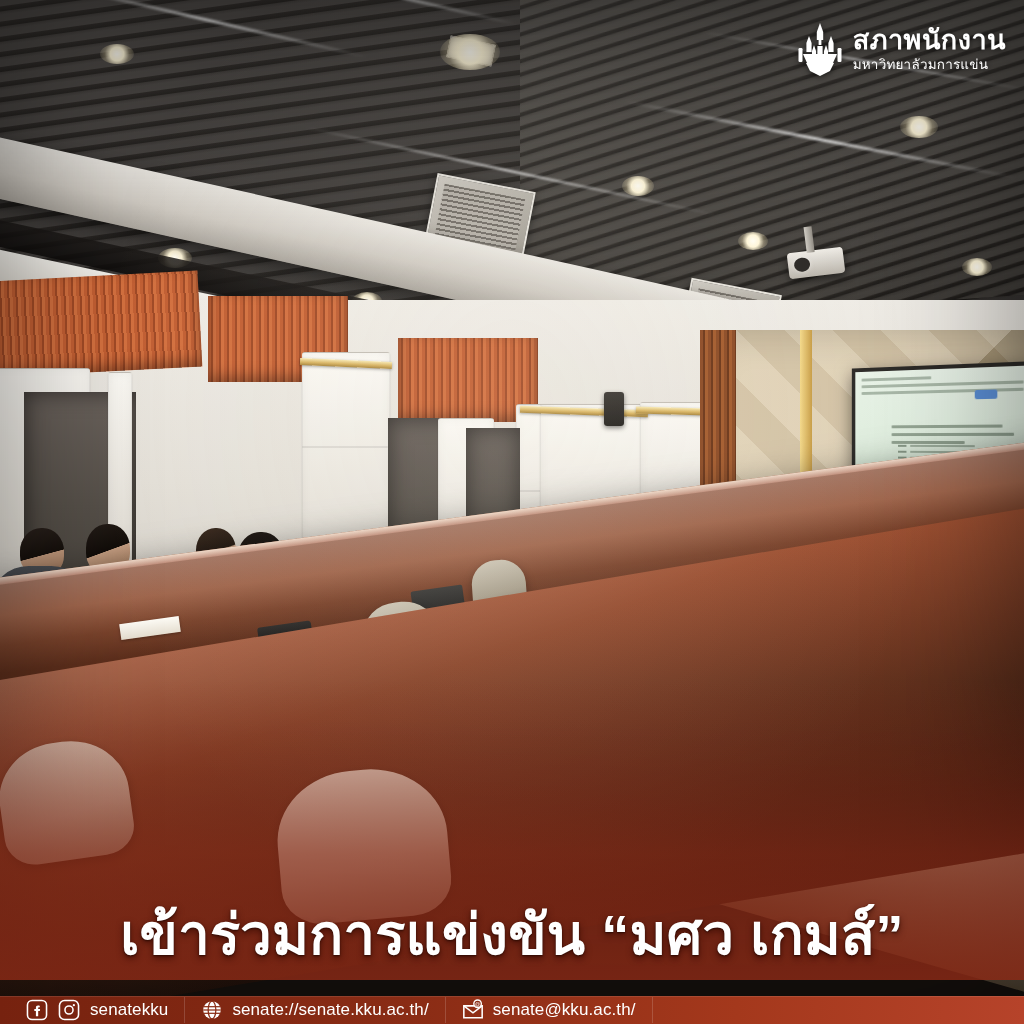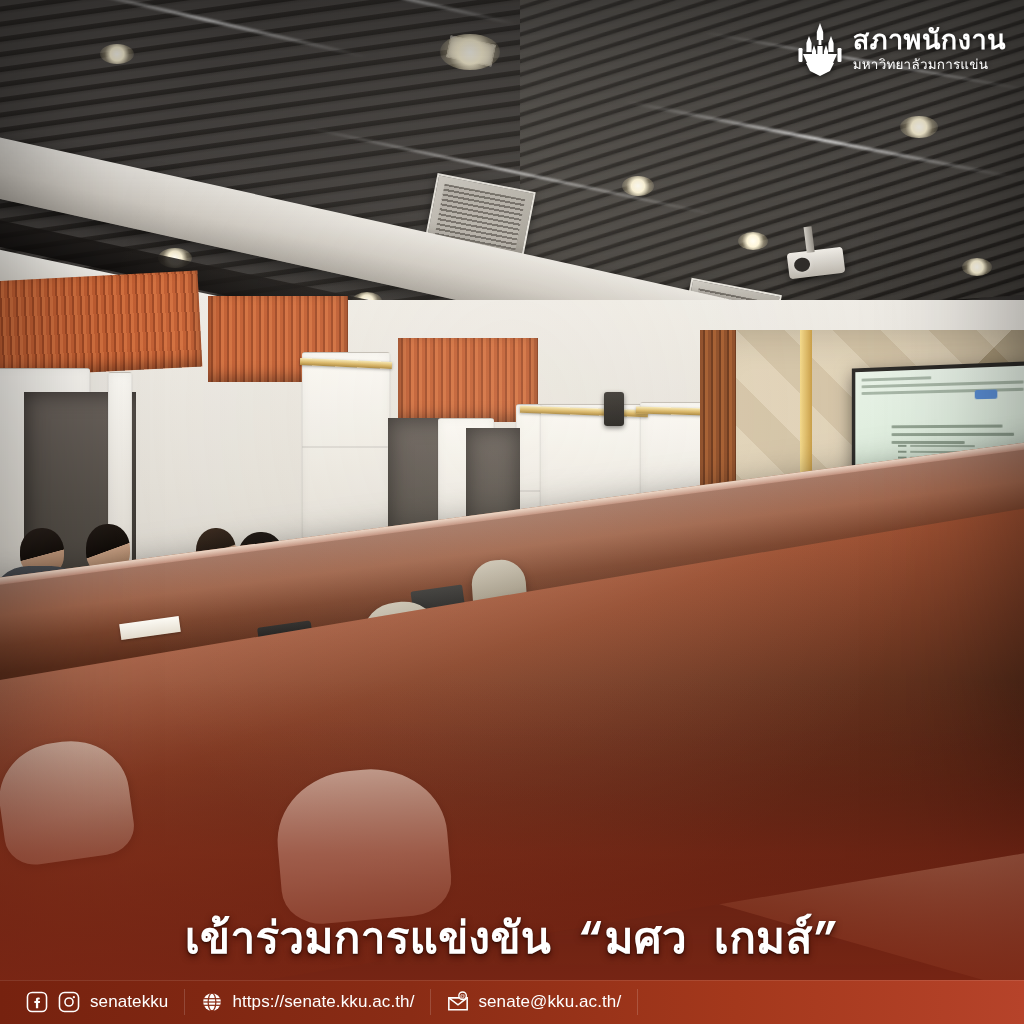--- a/index.html
+++ b/index.html
@@ -259,25 +259,25 @@
        rgba(147,45,24,.62) 58%,
        rgba(140,42,22,.82) 100%);
     pointer-events:none;
   }
   .caption{
     position:absolute;left:0;right:0;bottom:56px;z-index:6;text-align:center;color:#fff;
     text-shadow:0 3px 7px rgba(60,12,4,.85),0 1px 2px rgba(0,0,0,.7);
     font-weight:bold;
   }
   .cap-l1{font-size:40px;line-height:1.18;letter-spacing:.3px;}
-  .cap-l2{font-size:44px;line-height:1.18;letter-spacing:.3px;margin-top:15px;font-family:Liberation Mono, monospace;}
+  .cap-l2{font-size:56px;line-height:1.18;letter-spacing:.3px;margin-top:15px;}
 
   
   .footer{
-    position:absolute;left:0;right:0;bottom:0;height:44px;z-index:7;
+    position:absolute;left:0;right:0;bottom:0;height:28px;z-index:7;
     background:linear-gradient(90deg,#76220f 0%,#8a2c15 40%,#a4381c 72%,#b6432a 100%);
     display:flex;align-items:center;color:#fff;
     box-shadow:inset 0 1px 0 rgba(255,255,255,.10);
   }
   .f-item{display:flex;align-items:center;gap:9px;padding:0 16px;height:100%;}
   .f-item.social{padding-left:26px;gap:10px;}
   .f-label{font-size:17px;letter-spacing:.1px;white-space:nowrap;}
   .f-div{width:1px;height:26px;background:rgba(255,255,255,.16);flex:0 0 auto;}
   .f-spacer{flex:1 1 auto;}
   .ico{width:22px;height:22px;flex:0 0 auto;display:block;}
@@ -569,21 +569,21 @@
     <div class="f-item">
       <svg class="ico" viewBox="0 0 24 24" aria-hidden="true">
         <circle cx="12" cy="12" r="9.6" fill="#fff"></circle>
         <g stroke="#8a2c15" stroke-width="1.35" fill="none">
           <ellipse cx="12" cy="12" rx="4.2" ry="9.6"></ellipse>
           <line x1="2.4" y1="8.4" x2="21.6" y2="8.4"></line>
           <line x1="2.4" y1="12" x2="21.6" y2="12"></line>
           <line x1="2.4" y1="15.6" x2="21.6" y2="15.6"></line>
         </g>
       </svg>
-      <span class="f-label">https://senate.kku.ac.th/</span>
+      <span class="f-label">senate://senate.kku.ac.th/</span>
     </div>
 
     <div class="f-div"></div>
 
     <div class="f-item">
       <svg class="ico" viewBox="0 0 24 24" aria-hidden="true">
         <path d="M2 7.5h20v13H2z" fill="none" stroke="#fff" stroke-width="1.7"></path>
         <path d="M2 7.5l10 7.5 10-7.5" fill="none" stroke="#fff" stroke-width="1.7"></path>
         <circle cx="17" cy="5.2" r="4.1" fill="#8a2c15" stroke="#fff" stroke-width="1.5"></circle>
         <text x="17" y="7.4" font-size="5.4" fill="#fff" text-anchor="middle" font-family="'Liberation Sans',sans-serif">@</text>

